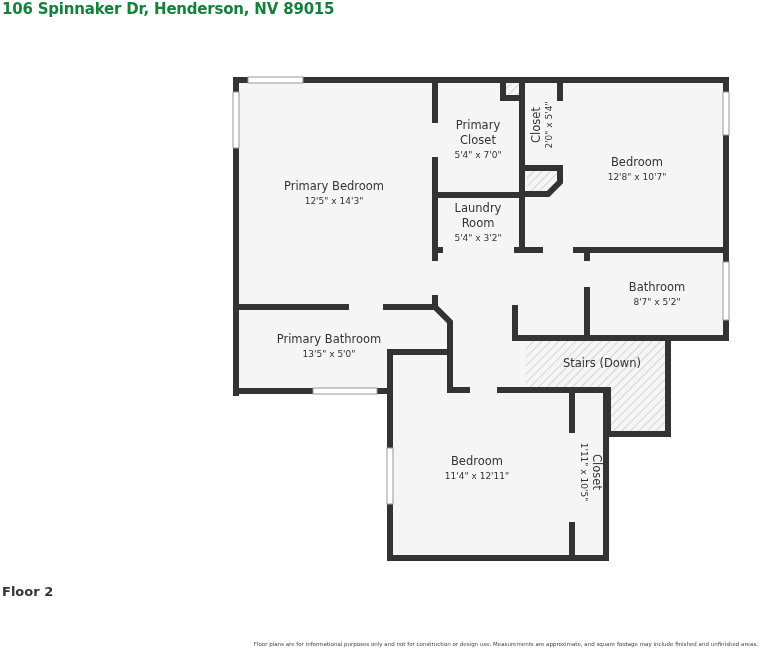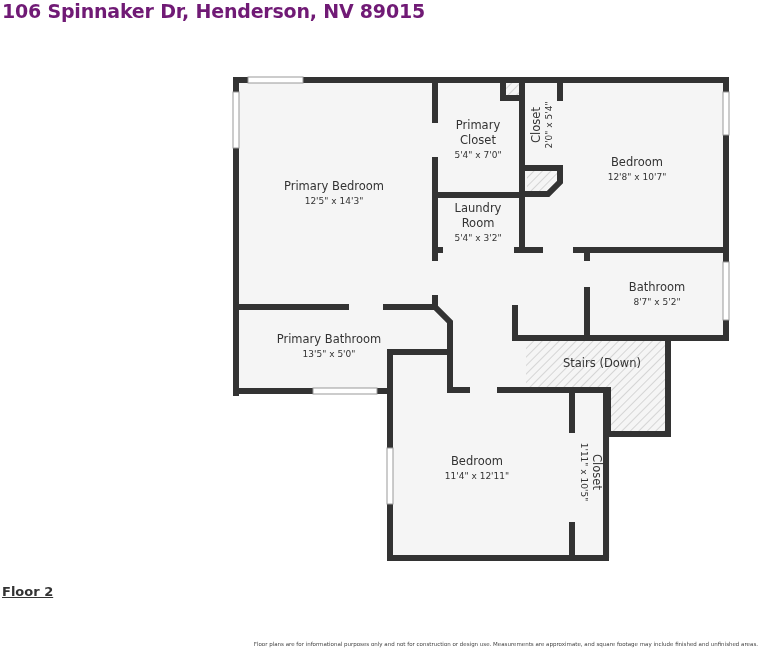--- a/index.html
+++ b/index.html
@@ -1,18 +1,18 @@
 <!DOCTYPE html>
 <html><head>
 <meta charset="utf-8">
 <style>
   html, body { margin: 0; padding: 0; background: #ffffff; }
   body { width: 760px; height: 655px; position: relative; overflow: hidden; font-family: "DejaVu Sans", sans-serif; color: #3a3a3a; }
-  .address { position: absolute; left: 2px; top: 0px; font-size: 19px; font-weight: bold; color: #701a75; letter-spacing: -0.2px; }
-  .floor-label { position: absolute; left: 2px; top: 584px; font-size: 13px; font-weight: bold; color: #333; text-decoration: underline; }
+  .address { position: absolute; left: 2px; top: 0px; font-size: 15px; font-weight: bold; color: #15803d; letter-spacing: -0.2px; }
+  .floor-label { position: absolute; left: 2px; top: 584px; font-size: 13px; font-weight: bold; color: #333; }
   .disclaimer { position: absolute; right: 2px; top: 641px; font-size: 5.5px; color: #444; white-space: nowrap; }
   svg.plan { position: absolute; left: 0; top: 0; }
   .rname { font-family: "DejaVu Sans", sans-serif; font-size: 11.5px; fill: #333; text-anchor: middle; }
   .rdim { font-family: "DejaVu Sans", sans-serif; font-size: 9px; fill: #333; text-anchor: middle; }
 </style>
 </head>
 <body>
 
 <div class="address">106 Spinnaker Dr, Henderson, NV 89015</div>
 

